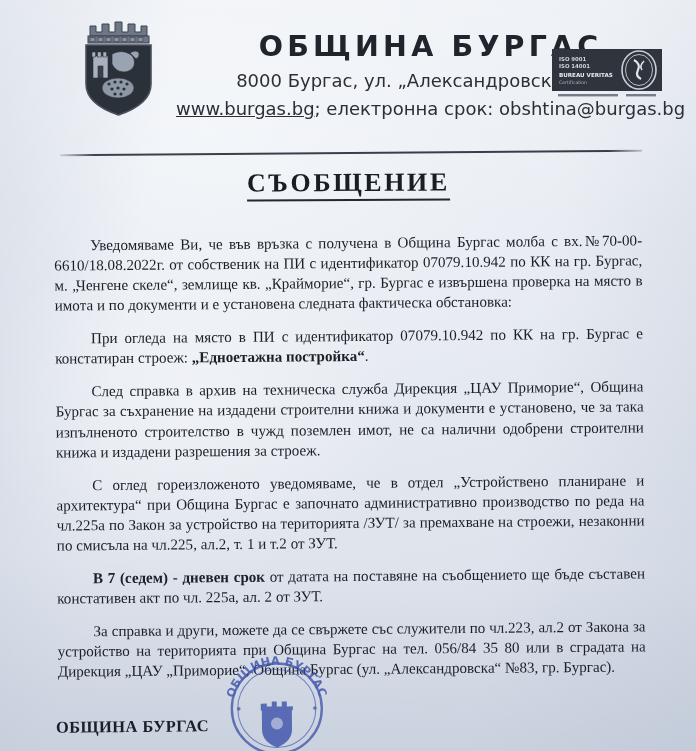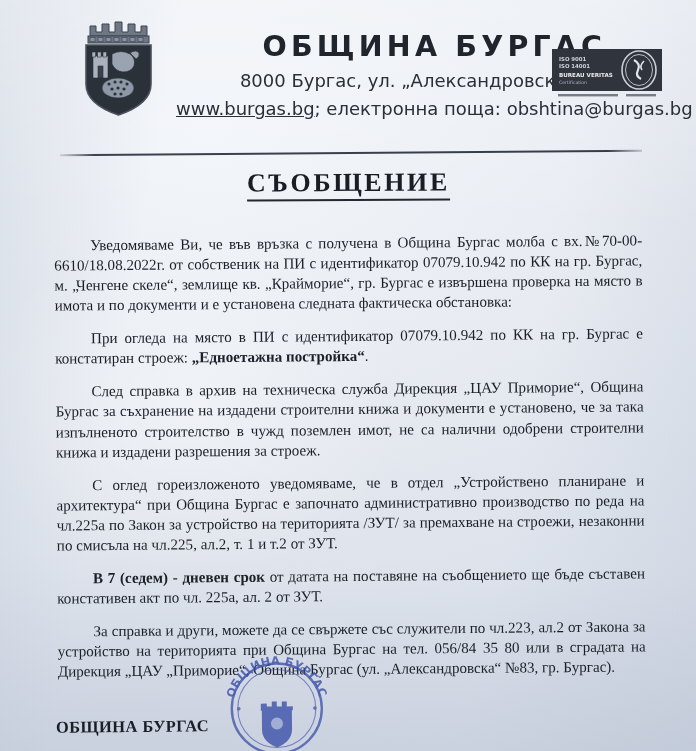--- a/index.html
+++ b/index.html
@@ -215,21 +215,21 @@
           <circle cx="42" cy="72" r="1.6"></circle>
         <circle cx="48" cy="73" r="1.6"></circle>
           <circle cx="39" cy="78" r="1.6"></circle>
         <circle cx="45" cy="78" r="1.6"></circle>
       </g>
     </svg>
 
     <div id="org-block">
       <div id="org-name">ОБЩИНА БУРГАС</div>
       <div class="contact-line first">8000 Бургас, ул. „Александровска“ № 26</div>
-      <div class="contact-line"><span id="web-url">www.burgas.bg</span><span>; електронна поща: </span><span>obshtina@burgas.bg</span></div>
+      <div class="contact-line"><span id="web-url">www.burgas.bg</span><span>; електронна срок: </span><span>obshtina@burgas.bg</span></div>
     </div>
 
     <svg id="cert-logo" viewBox="0 0 110 56">
       <rect x="0" y="2" width="110" height="42" fill="#2f343d"></rect>
       <text x="7" y="14" font-family="DejaVu Sans, sans-serif" font-size="5.4" fill="#cfd4dc" font-weight="bold">ISO 9001</text>
       <text x="7" y="20.5" font-family="DejaVu Sans, sans-serif" font-size="5.4" fill="#cfd4dc" font-weight="bold">ISO 14001</text>
       <text x="7" y="30" font-family="DejaVu Sans, sans-serif" font-size="5.6" fill="#e8ebf0" font-weight="bold">BUREAU VERITAS</text>
       <text x="7" y="37" font-family="DejaVu Sans, sans-serif" font-size="4.6" fill="#aeb5c0">Certification</text>
       <g>
         <ellipse cx="87" cy="23" rx="17" ry="19" fill="none" stroke="#c9cfd8" stroke-width="1.6"></ellipse>

